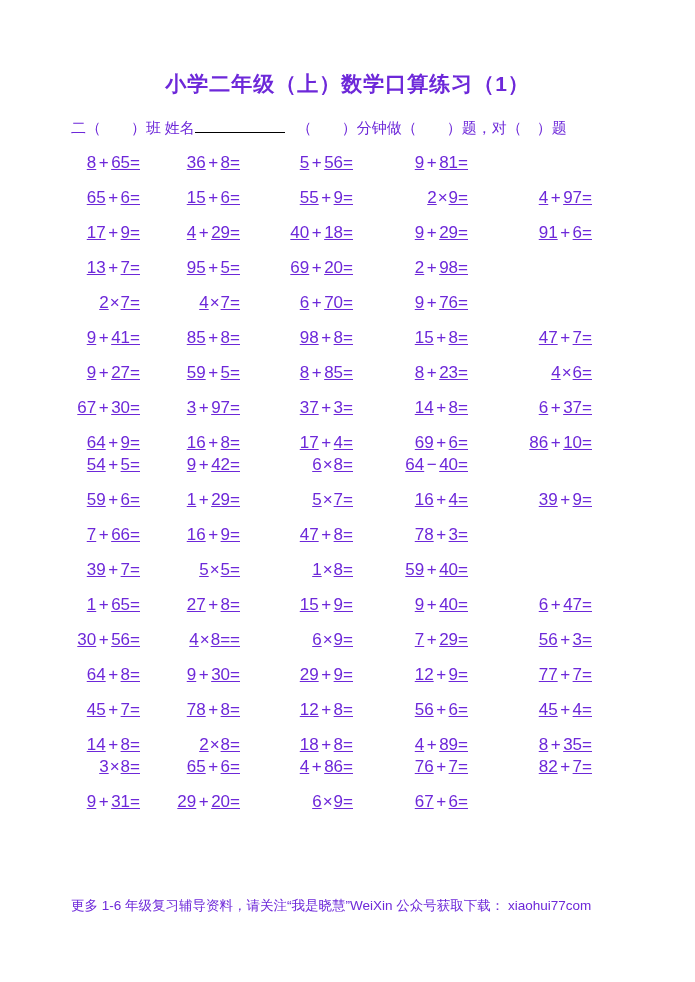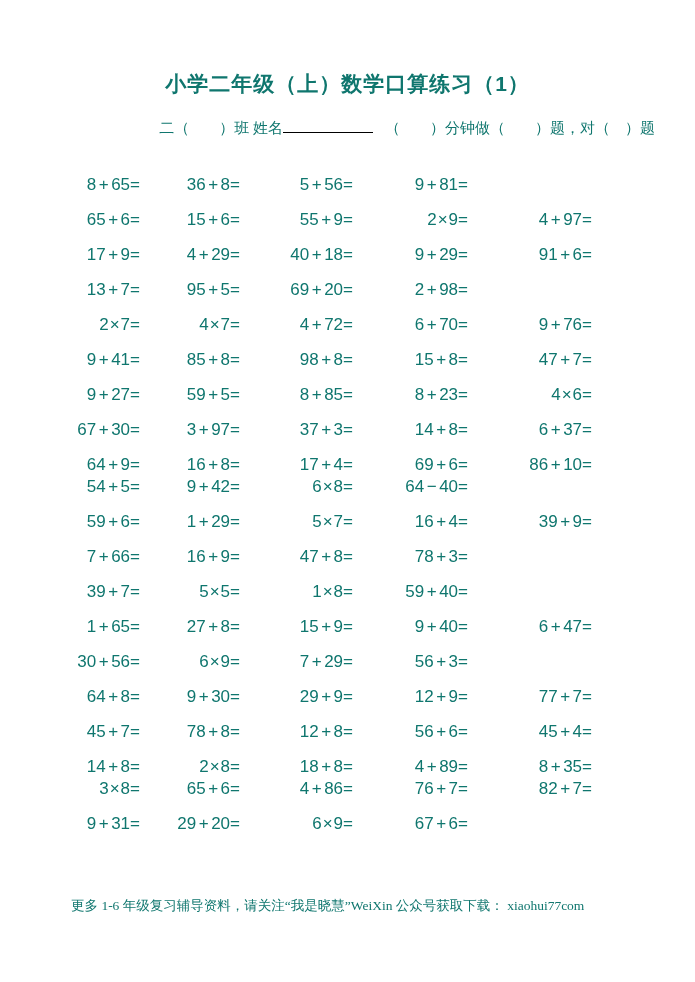--- a/index.html
+++ b/index.html
@@ -5,21 +5,21 @@
   html, body {
     margin: 0;
     padding: 0;
     background: #ffffff;
   }
   .page {
     position: relative;
     width: 695px;
     height: 982px;
     background: #ffffff;
-    color: #0f766e;
+    color: #6d28d9;
     overflow: hidden;
     font-family: "Liberation Sans", sans-serif;
   }
   .title {
     position: absolute;
     top: 70px;
     left: 0;
     right: 0;
     text-align: center;
     font-size: 21px;
@@ -28,35 +28,35 @@
     font-family: "Liberation Sans", "DejaVu Sans", sans-serif;
   }
   .info-line {
     position: absolute;
     top: 117px;
     left: 71px;
     right: 40px;
     font-size: 15px;
     white-space: nowrap;
     font-family: "Liberation Serif", "DejaVu Serif", serif;
-    text-align: right;
   }
   .name-blank {
     display: inline-block;
     width: 90px;
     height: 15px;
     border-bottom: 1px solid #000;
     margin-right: 12px;
     vertical-align: baseline;
   }
   .grid {
     position: absolute;
-    top: 175px;
+    top: 153px;
     left: 58px;
     width: 534px;
+    text-decoration: underline;
   }
   .row {
     display: grid;
     grid-template-columns: 82px 100px 113px 115px 124px;
     height: 35px;
   }
   .row.tight {
     height: 22px;
   }
   .cell {
@@ -70,21 +70,21 @@
   .op.plus  { margin: 0 2.5px; }
   .op.minus { margin: 0 2.5px; }
   .op.times { margin: 0 1px; }
   .footer {
     position: absolute;
     top: 897px;
     left: 71px;
     right: 30px;
     font-size: 13.5px;
     white-space: nowrap;
-    font-family: Liberation Serif, serif;
+    font-family: Liberation Sans, sans-serif;
   }
 </style>
 </head>
 <body>
 
 <div class="page">
 
   <div class="title">小学二年级（上）数学口算练习（1）</div>
 
   <div class="info-line">
@@ -114,21 +114,20 @@
       </div>
       <div class="row">
         <div class="cell">13<span class="op plus">+</span>7=</div>
         <div class="cell">95<span class="op plus">+</span>5=</div>
         <div class="cell">69<span class="op plus">+</span>20=</div>
         <div class="cell">2<span class="op plus">+</span>98=</div>
       </div>
       <div class="row">
         <div class="cell">2<span class="op times">×</span>7=</div>
         <div class="cell">4<span class="op times">×</span>7=</div>
-        <div class="cell">4<span class="op plus">+</span>72=</div>
         <div class="cell">6<span class="op plus">+</span>70=</div>
         <div class="cell">9<span class="op plus">+</span>76=</div>
       </div>
       <div class="row">
         <div class="cell">9<span class="op plus">+</span>41=</div>
         <div class="cell">85<span class="op plus">+</span>8=</div>
         <div class="cell">98<span class="op plus">+</span>8=</div>
         <div class="cell">15<span class="op plus">+</span>8=</div>
         <div class="cell">47<span class="op plus">+</span>7=</div>
       </div>
@@ -180,20 +179,21 @@
       </div>
       <div class="row">
         <div class="cell">1<span class="op plus">+</span>65=</div>
         <div class="cell">27<span class="op plus">+</span>8=</div>
         <div class="cell">15<span class="op plus">+</span>9=</div>
         <div class="cell">9<span class="op plus">+</span>40=</div>
         <div class="cell">6<span class="op plus">+</span>47=</div>
       </div>
       <div class="row">
         <div class="cell">30<span class="op plus">+</span>56=</div>
+        <div class="cell">4<span class="op times">×</span>8==</div>
         <div class="cell">6<span class="op times">×</span>9=</div>
         <div class="cell">7<span class="op plus">+</span>29=</div>
         <div class="cell">56<span class="op plus">+</span>3=</div>
       </div>
       <div class="row">
         <div class="cell">64<span class="op plus">+</span>8=</div>
         <div class="cell">9<span class="op plus">+</span>30=</div>
         <div class="cell">29<span class="op plus">+</span>9=</div>
         <div class="cell">12<span class="op plus">+</span>9=</div>
         <div class="cell">77<span class="op plus">+</span>7=</div>

